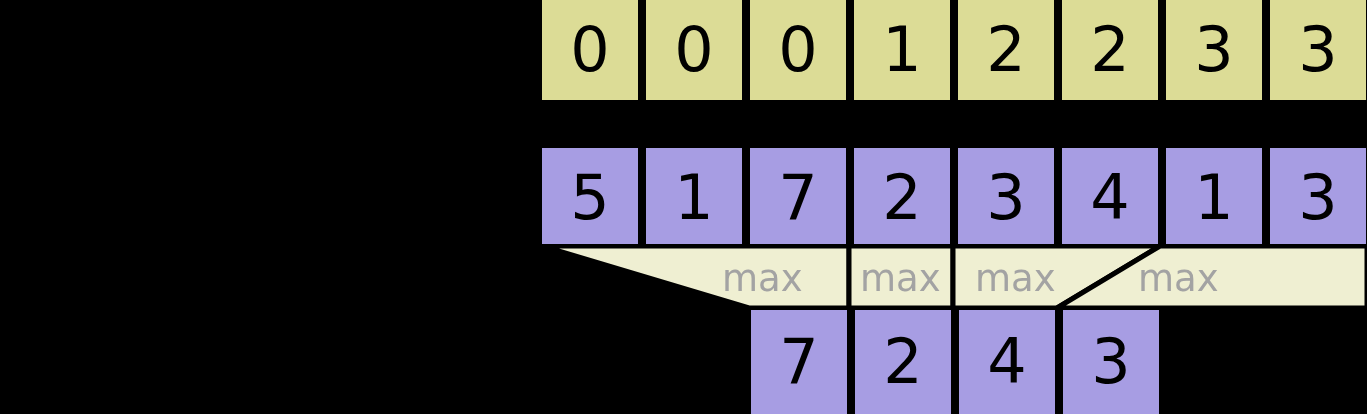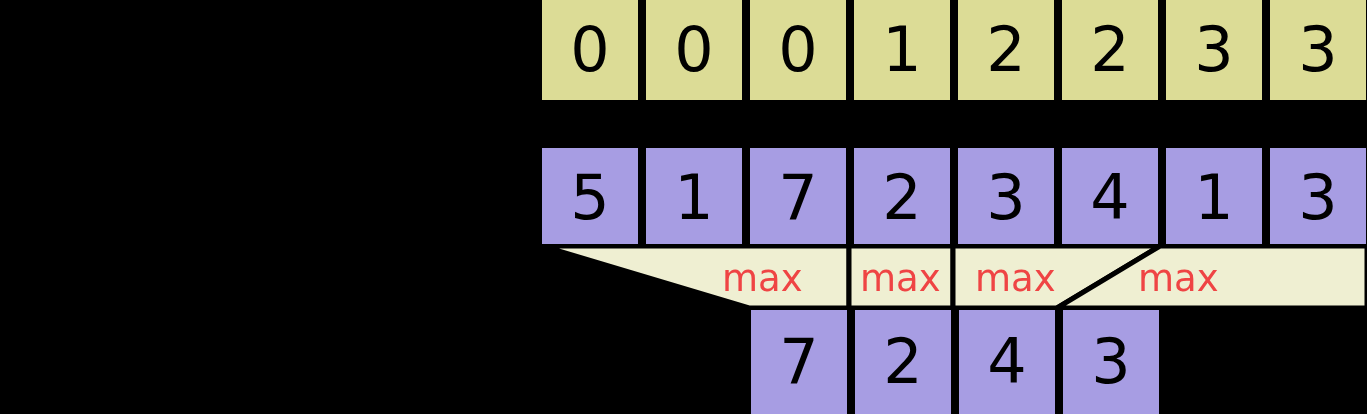--- a/index.html
+++ b/index.html
@@ -75,21 +75,21 @@
     width: 1367px;
     height: 66px;
   }
   #pool-layer svg {
     display: block;
   }
   .pool-label {
     position: absolute;
     font-size: 37px;
     line-height: 1;
-    color: #ef4444;
+    color: #a3a3a3;
     font-family: "DejaVu Sans", sans-serif;
     white-space: nowrap;
   }
 </style>
 </head>
 <body>
 
 <div id="canvas">
 
   <div class="row" id="index-row">

